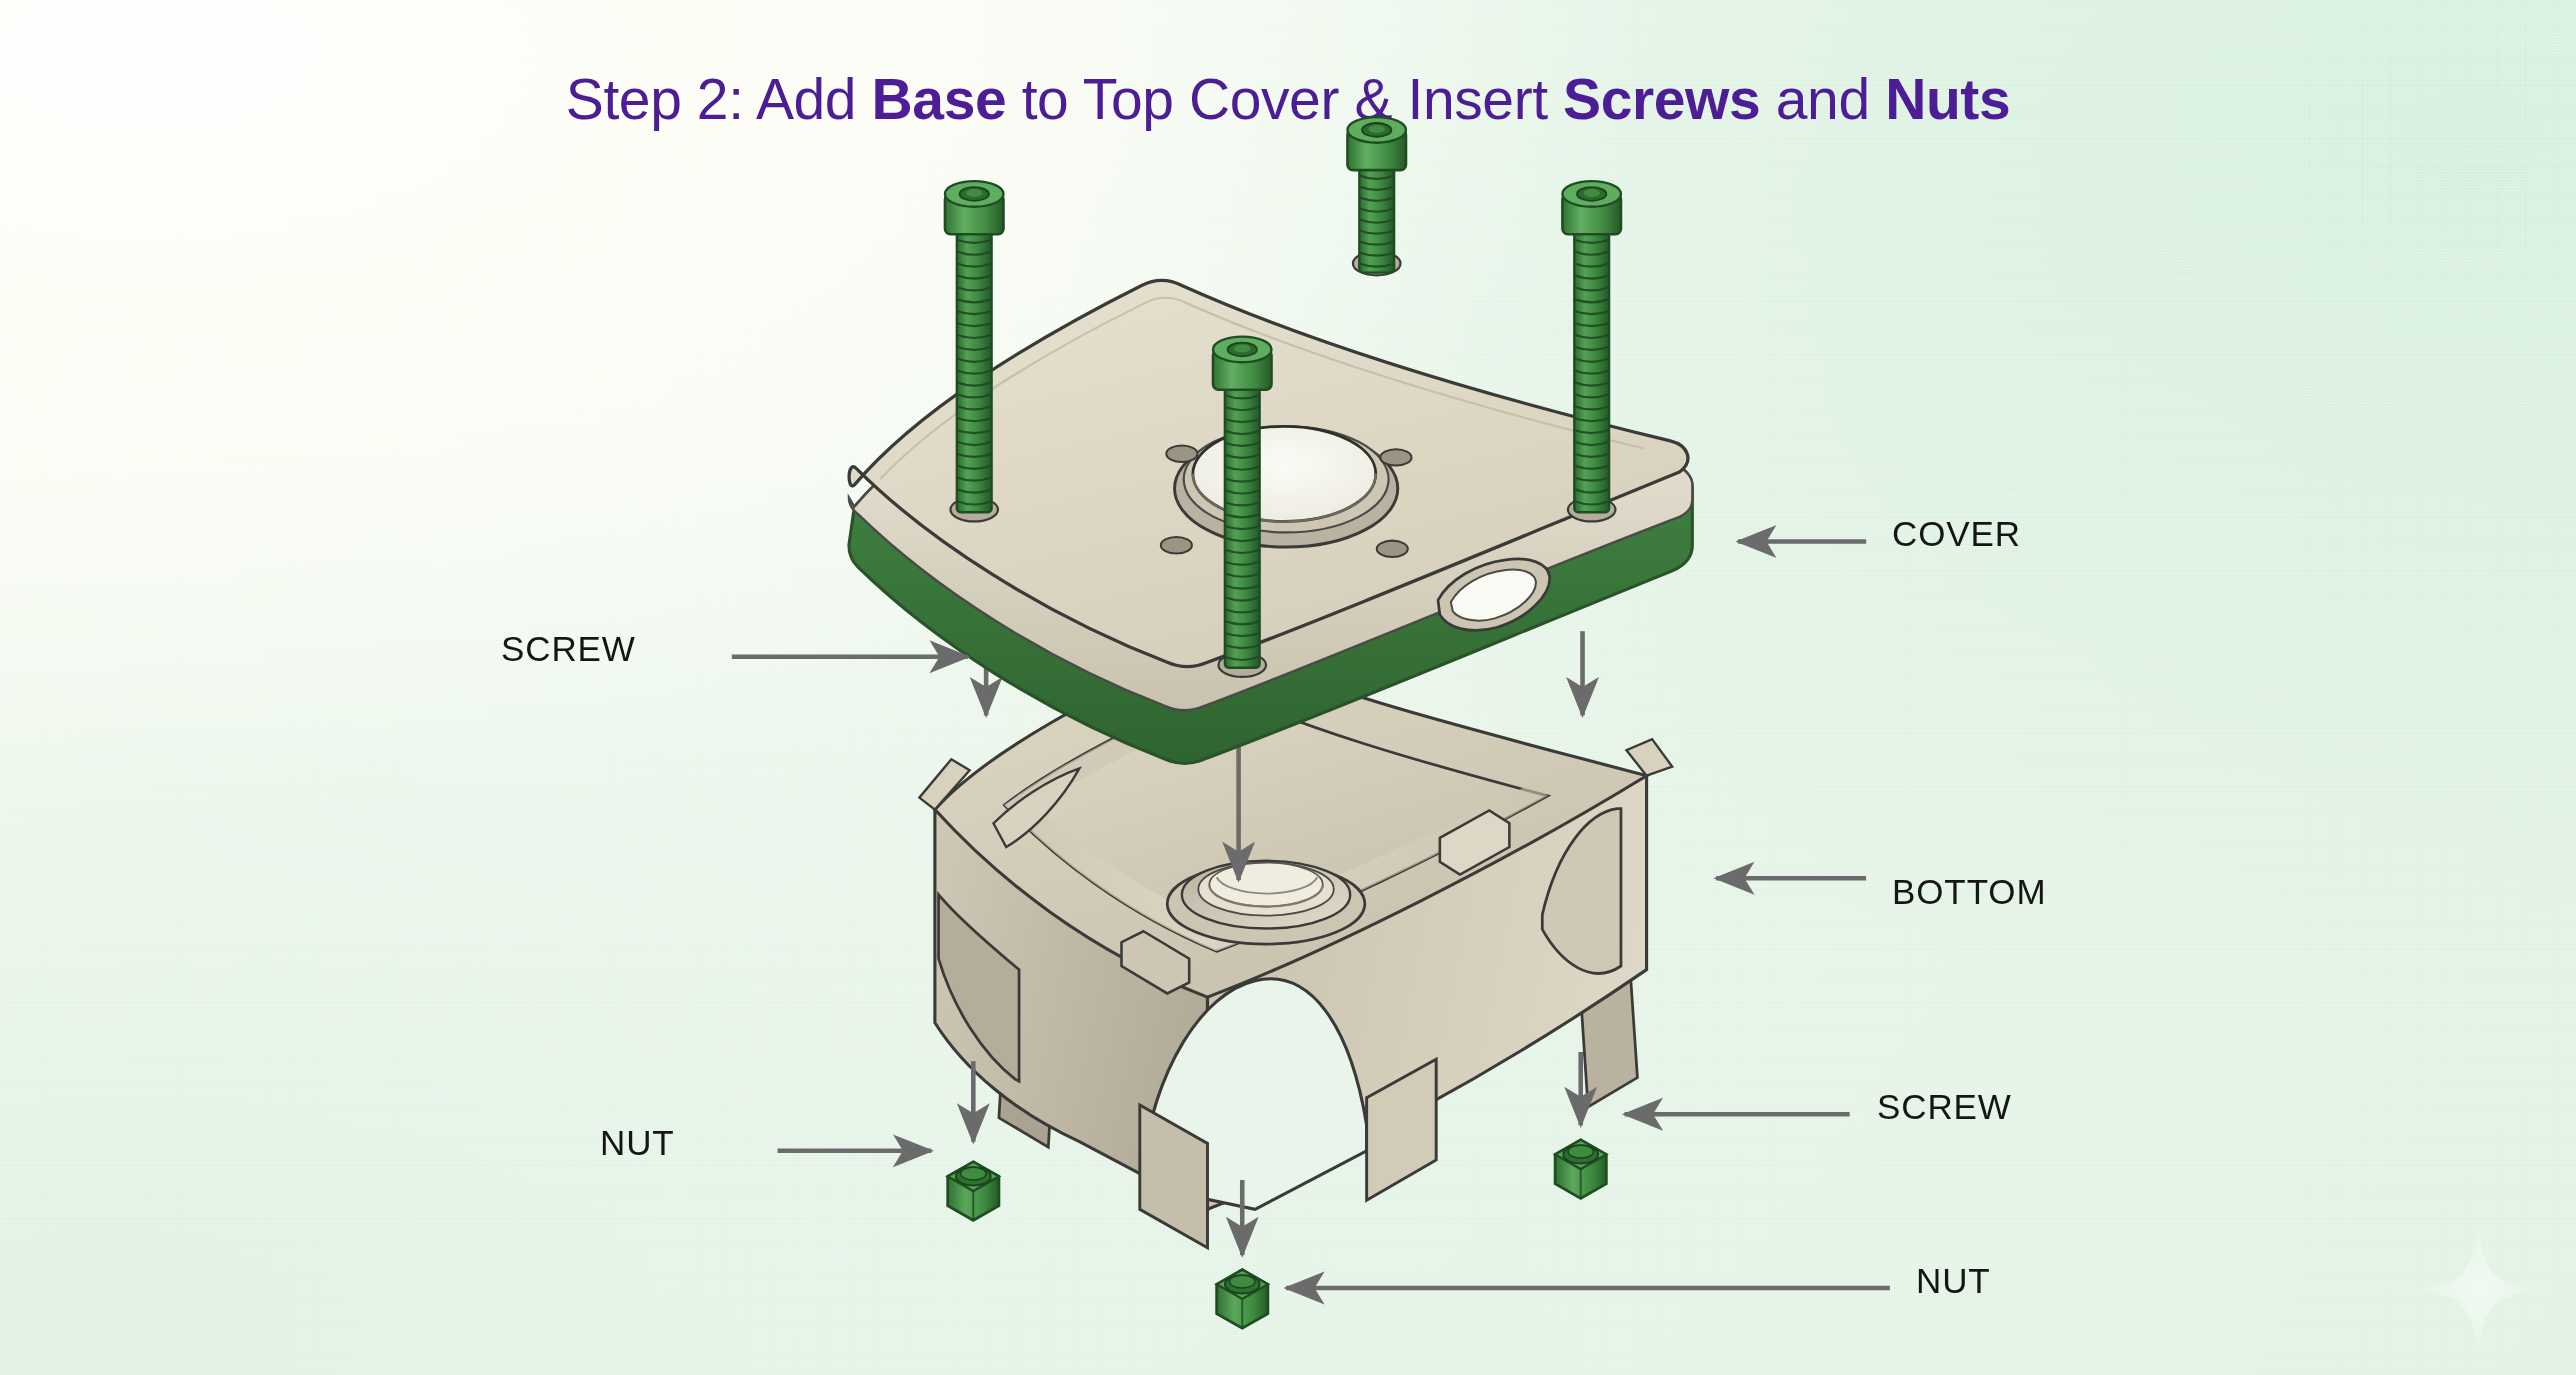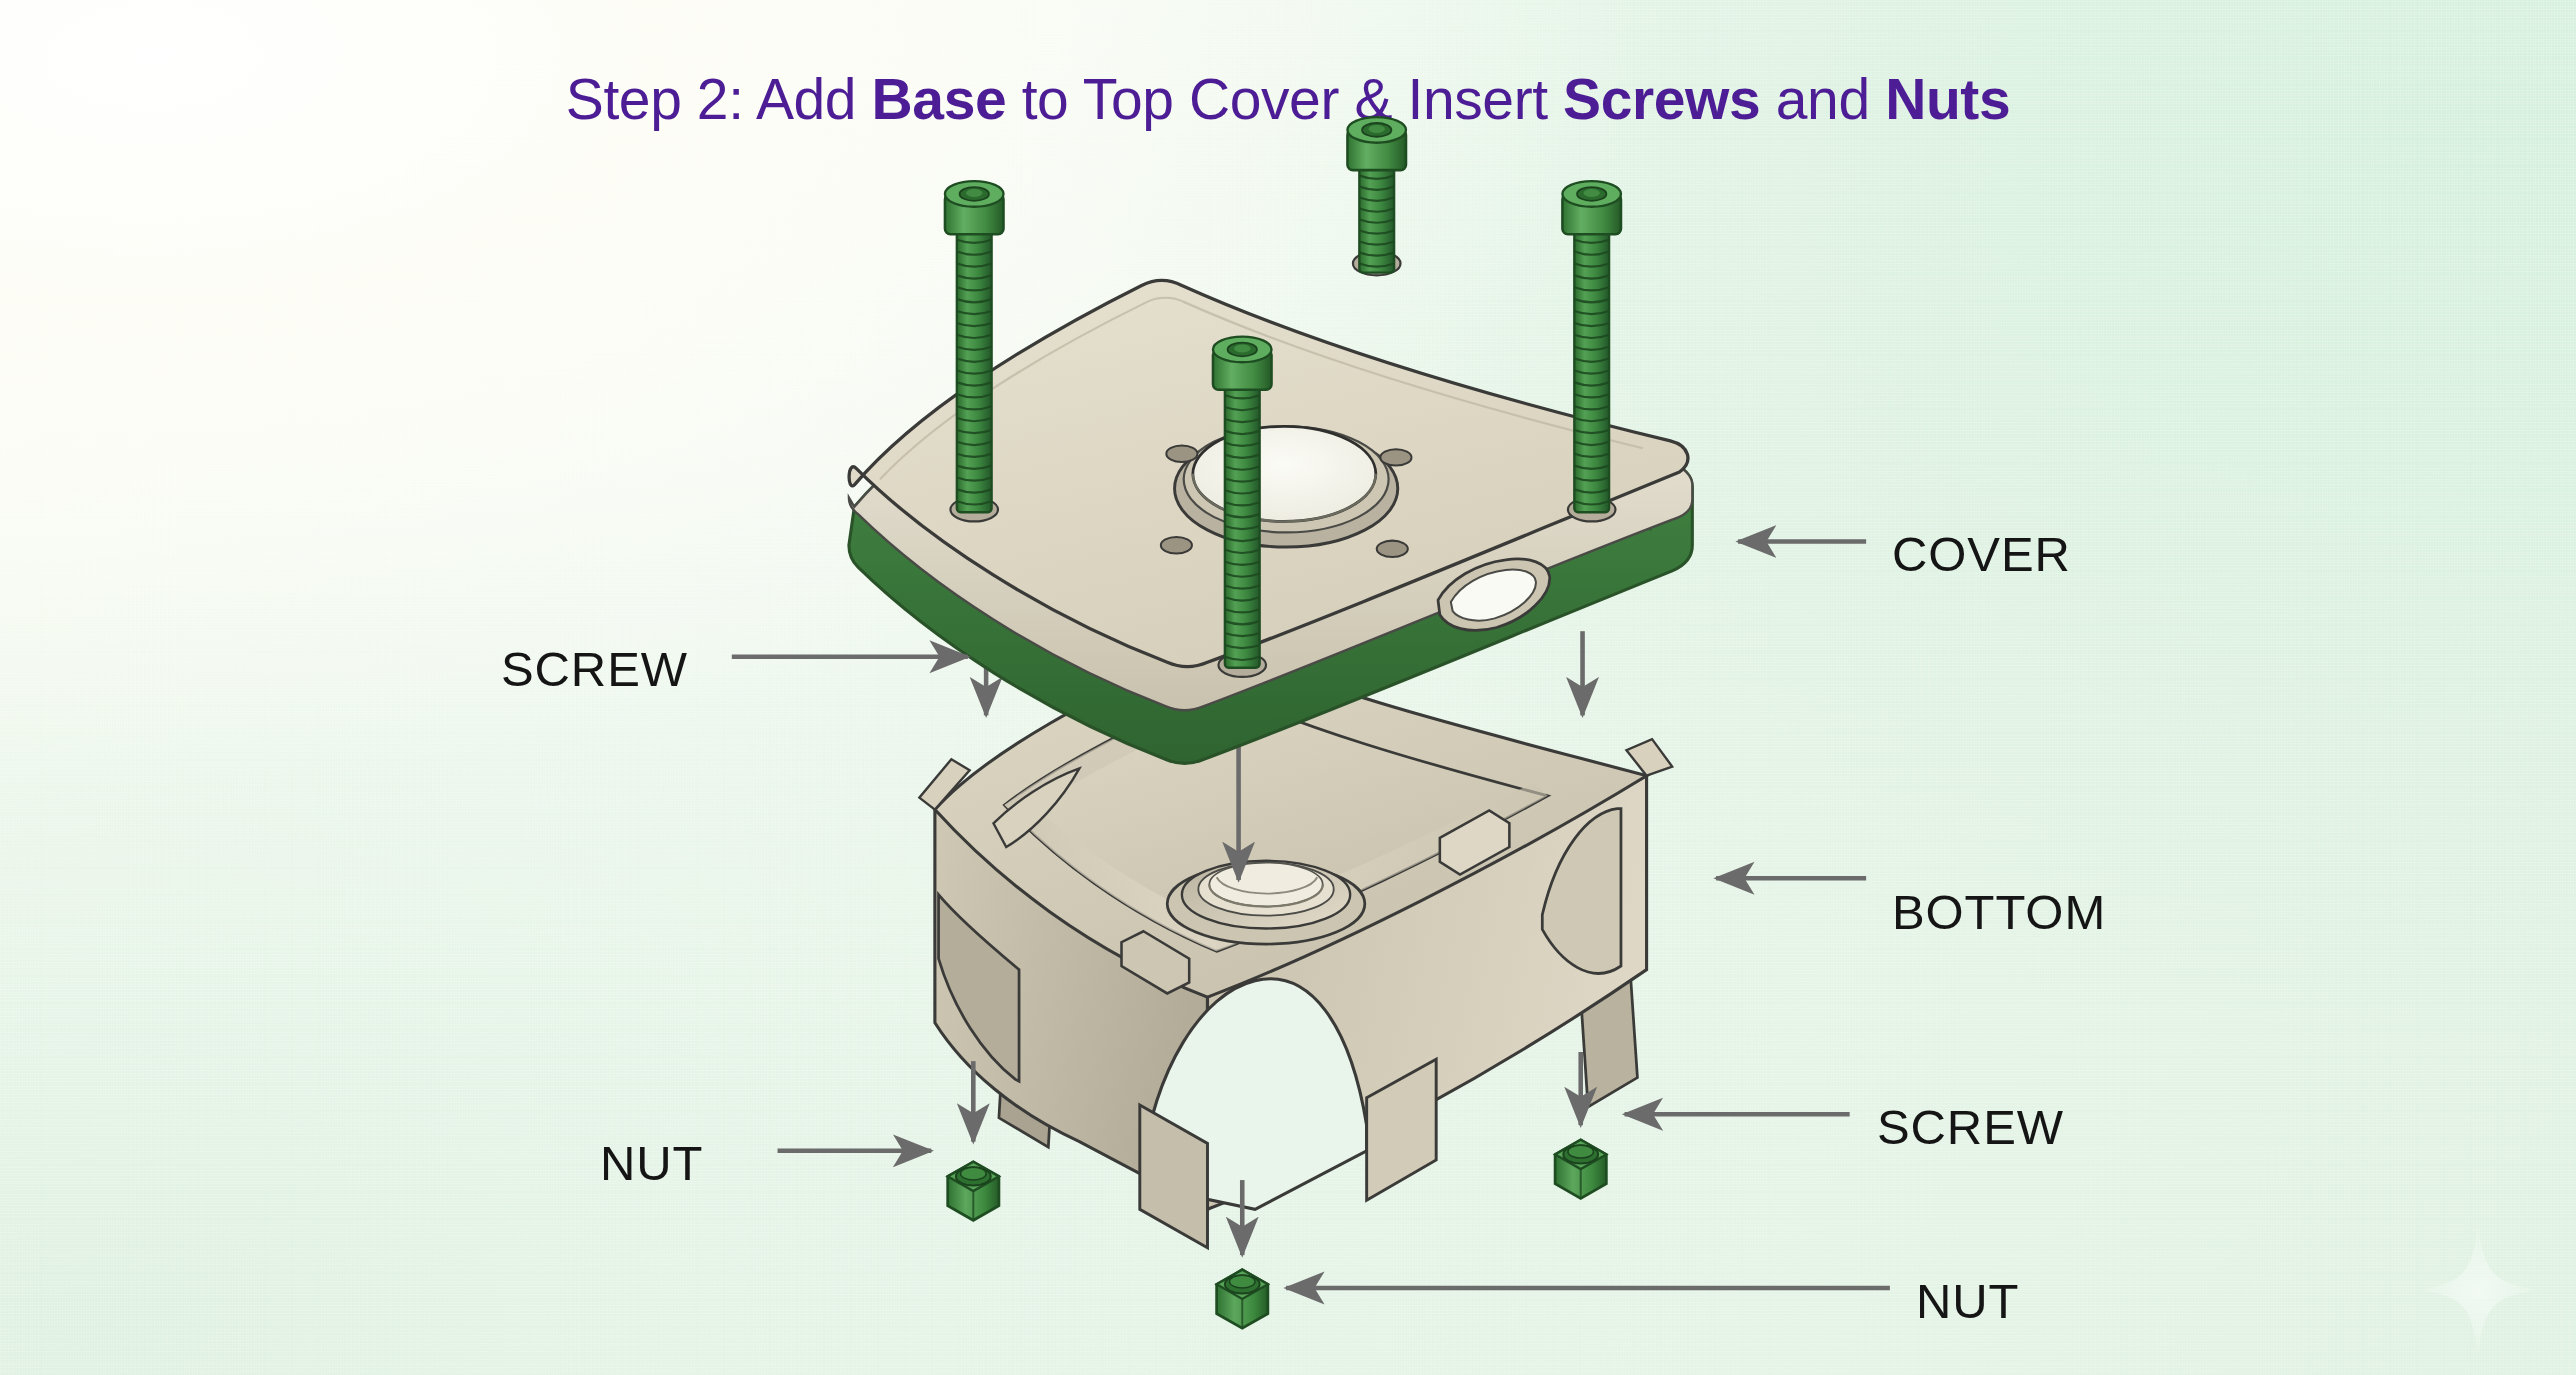--- a/index.html
+++ b/index.html
@@ -47,25 +47,24 @@
     text-align: center;
     font-size: 57px;
     letter-spacing: -0.4px;
     color: #4c1d95;
     white-space: nowrap;
   }
   .ttl b { font-weight: 700; }
   .ttl span.lt { font-weight: 400; }
   .lbl {
     position: absolute;
-    font-size: 49px;
+    font-size: 35px;
     letter-spacing: 0.9px;
     color: #151515;
     white-space: nowrap;
-    margin-top: 12px;
   }
   .sparkle { pointer-events: none; }
 </style>
 </head>
 <body>
 
 <div id="page">
   <div id="bg"></div>
   <div id="grain"></div>
 

